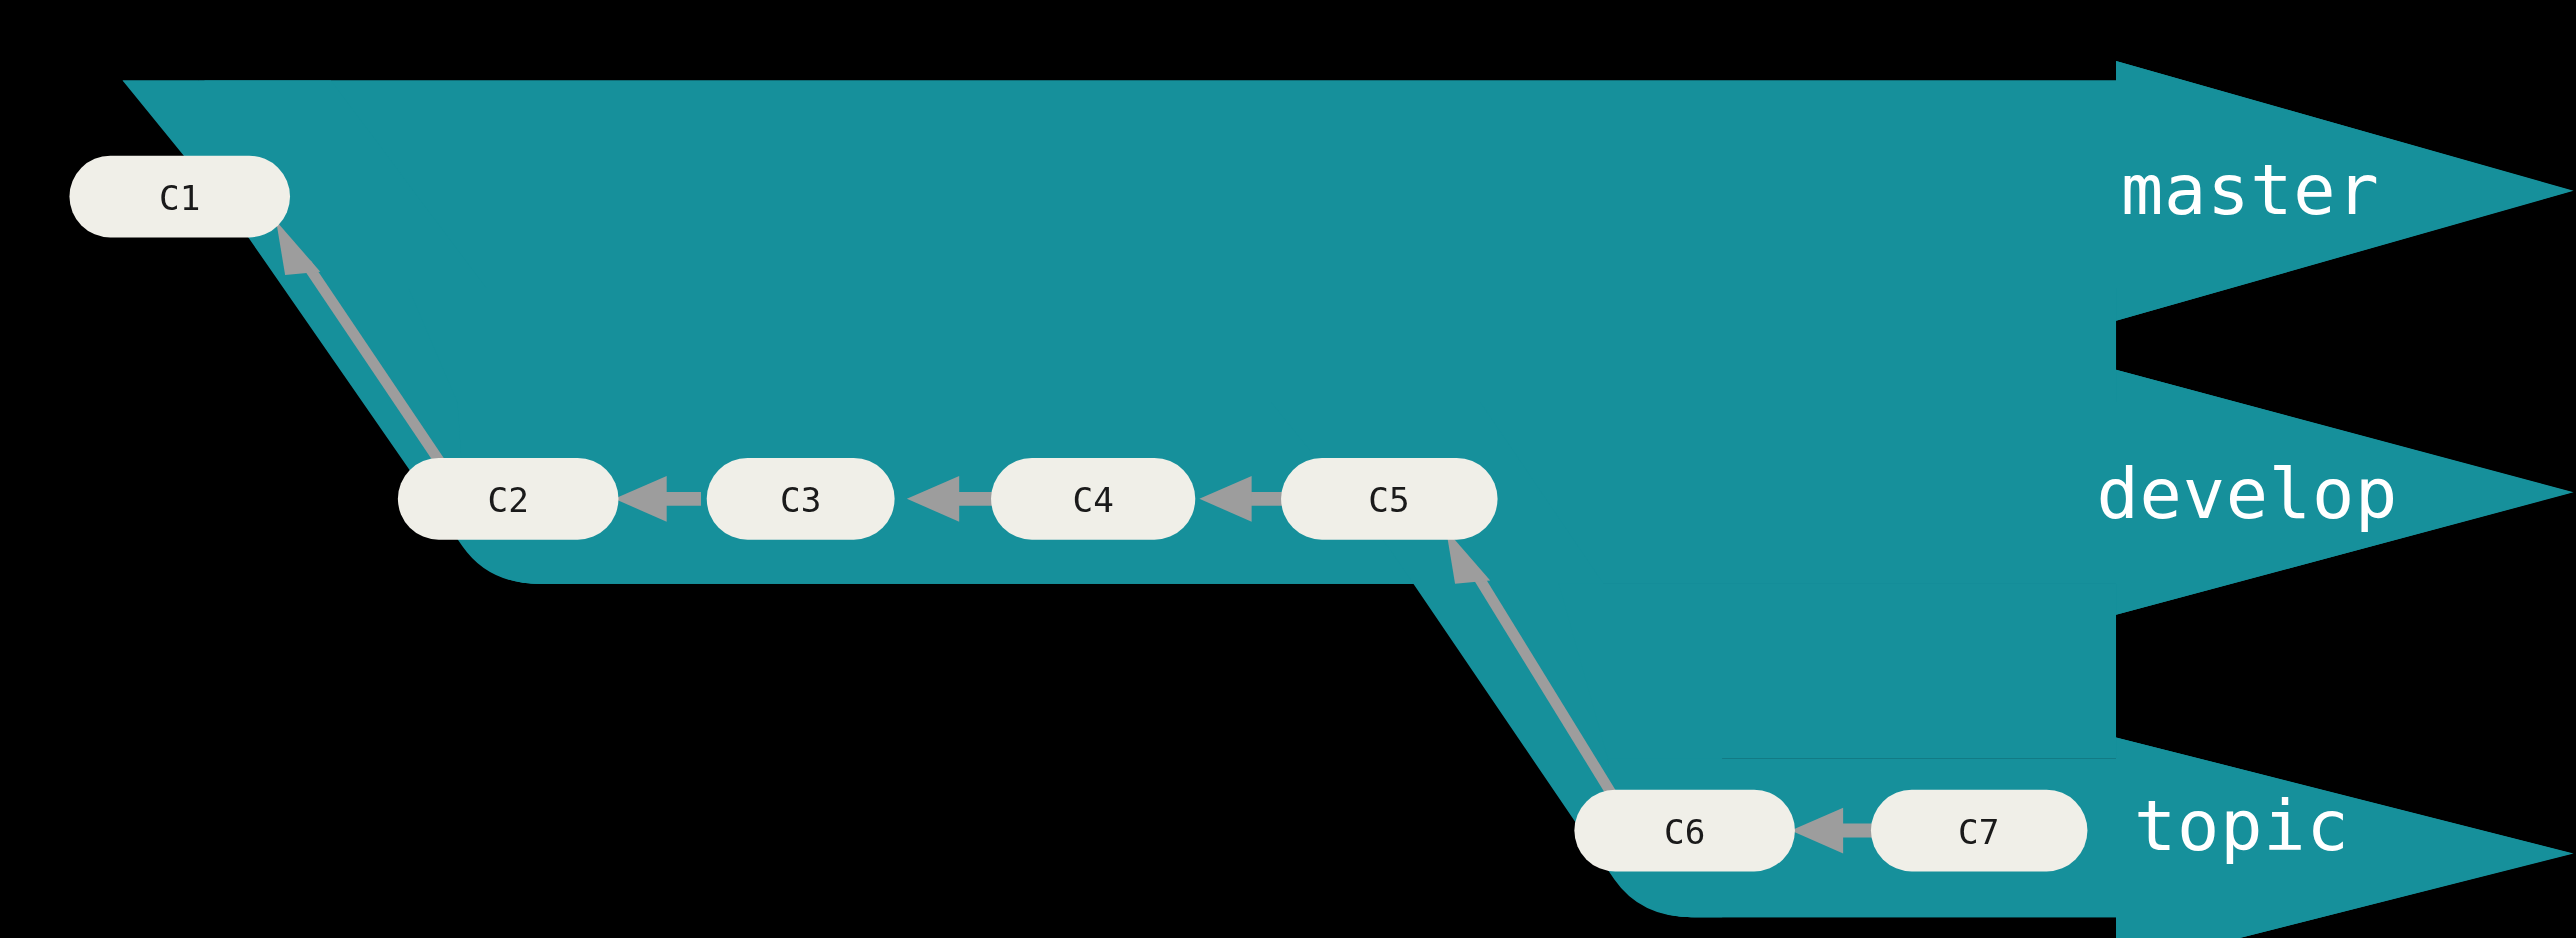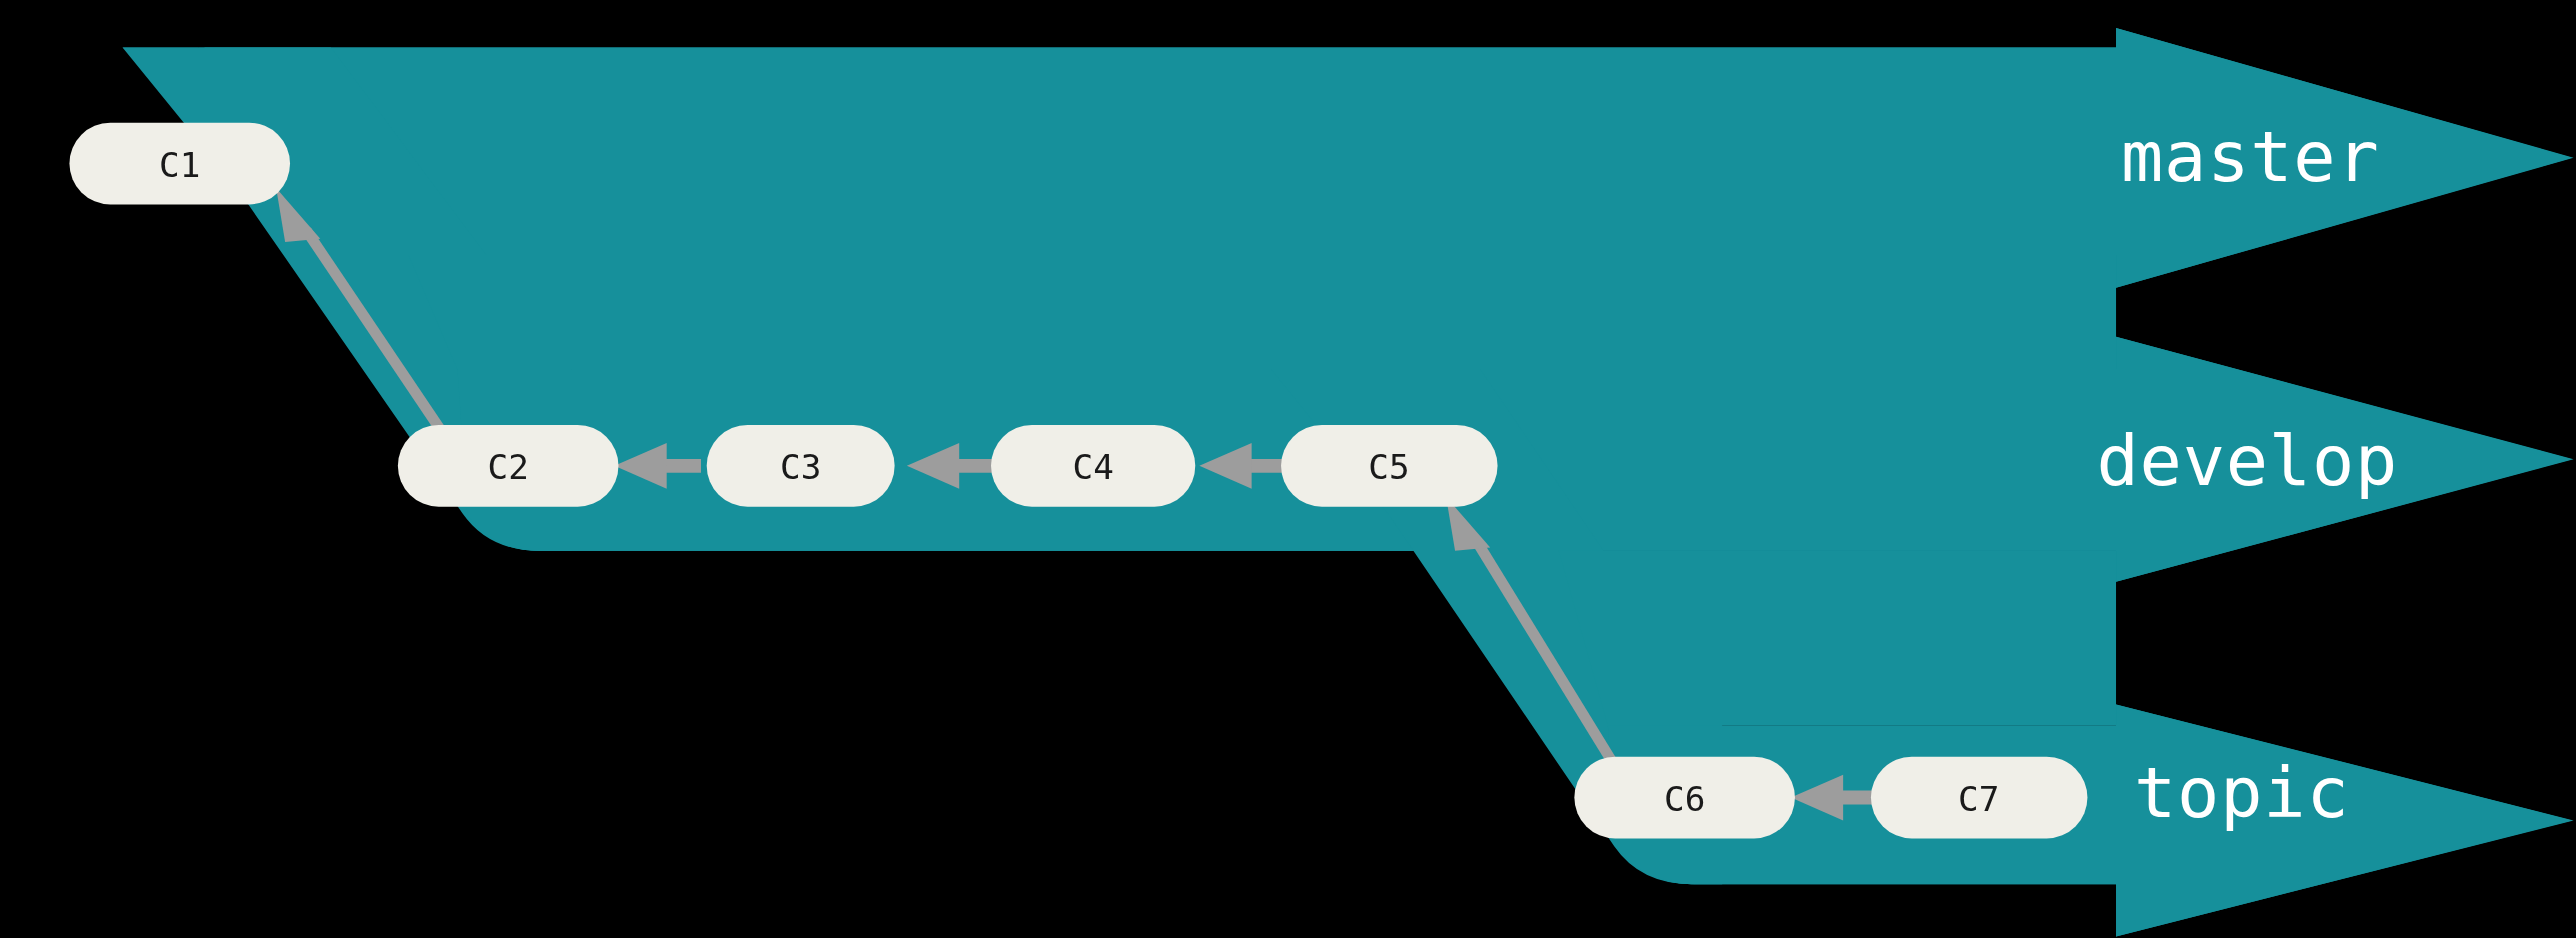--- a/index.html
+++ b/index.html
@@ -11,20 +11,21 @@
     width: 2576px;
     height: 939px;
     overflow: hidden;
     font-family: "DejaVu Sans Mono", "Liberation Mono", monospace;
   }
   #diagram-root {
     position: relative;
     width: 2576px;
     height: 792px;
     background: #000000;
+    margin-top: 33px;
   }
   svg.canvas {
     display: block;
     width: 2576px;
     height: 939px;
   }
   .lane-shape { }
   .commit-pill { }
   .commit-label {
     font-family: "DejaVu Sans Mono", "Liberation Mono", monospace;

